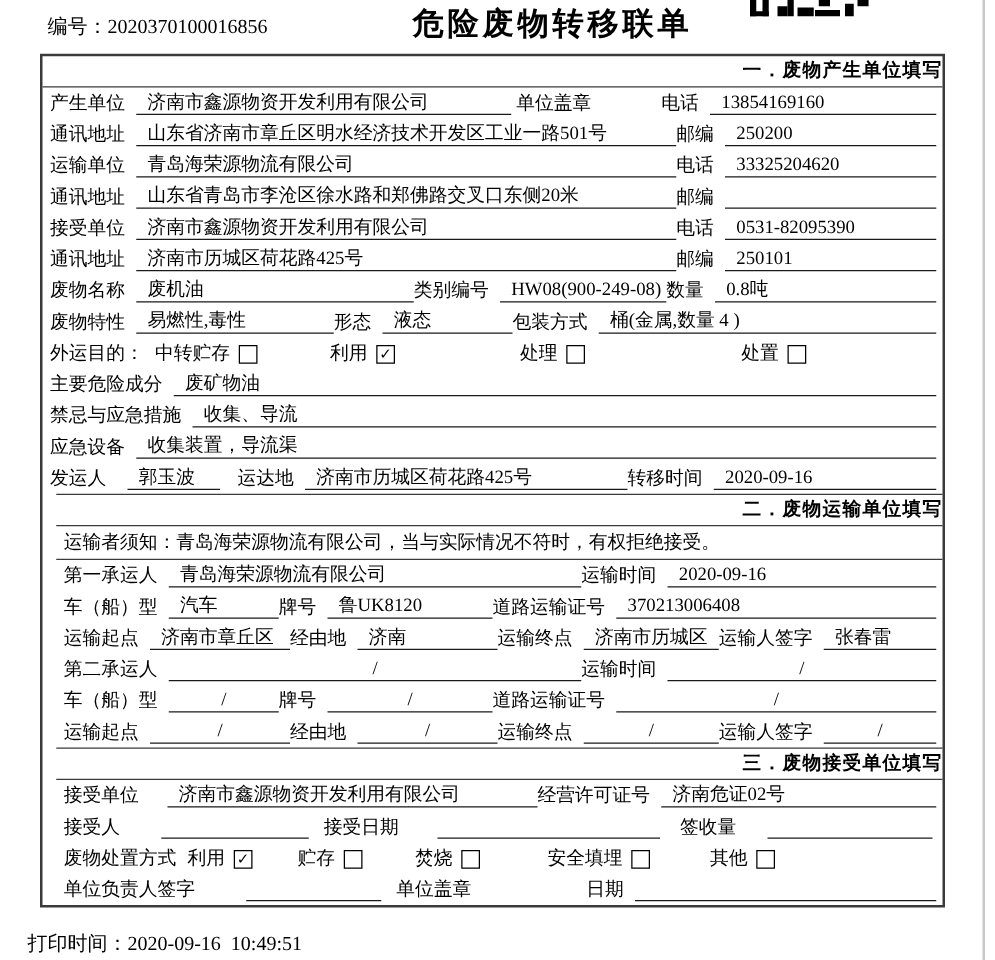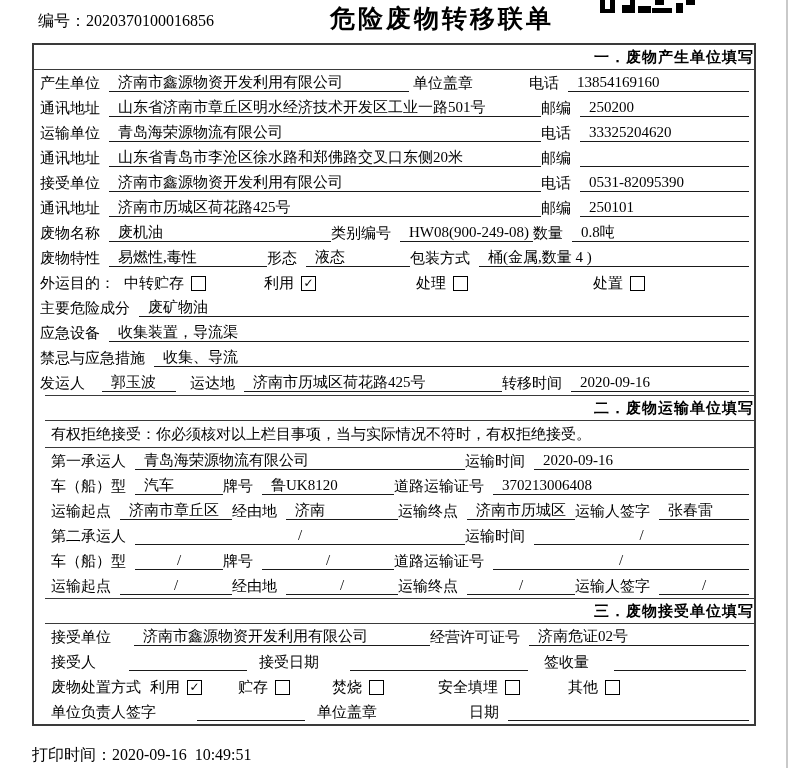--- a/index.html
+++ b/index.html
@@ -33,21 +33,21 @@
   .val.grow{flex:1 1 auto;}
   .val.center{text-align:center;padding:0;}
   .sp{flex:none;display:inline-block;}
   .cb{flex:none;display:flex;align-items:center;line-height:18px;}
   .cb .t{white-space:pre;margin-right:7px;}
   .box{
     width:13px;height:13px;border:1.5px solid #000;box-sizing:content-box;
     display:inline-flex;align-items:center;justify-content:center;
     font-size:12px;line-height:1;font-family:"DejaVu Sans",sans-serif;
   }
-  #print-time{position:absolute;left:32px;top:745px;font-size:16px;white-space:pre;}
+  #print-time{position:absolute;left:22px;top:745px;font-size:16px;white-space:pre;}
 </style>
 </head>
 <body>
 
 <div id="doc-serial"><span>编号：</span><span>2020370100016856</span></div>
 
 <div id="doc-title">危险废物转移联单</div>
 
 <svg id="qr-fragment" width="95" height="14" viewBox="0 0 95 14">
   <rect x="0" y="0" width="5" height="13" fill="#000"></rect>
@@ -139,41 +139,41 @@
         <span class="cb">
           <span class="t">处置</span>
           <span class="box"></span>
         </span>
       </div>
       <div class="row">
         <span class="lbl">主要危险成分</span>
         <span class="val grow">废矿物油</span>
       </div>
       <div class="row">
+        <span class="lbl">禁忌与应急措施</span>
+        <span class="val grow">收集、导流</span>
+      </div>
+      <div class="row">
         <span class="lbl">应急设备</span>
         <span class="val grow">收集装置，导流渠</span>
-      </div>
-      <div class="row">
-        <span class="lbl">禁忌与应急措施</span>
-        <span class="val grow">收集、导流</span>
       </div>
       <div class="row">
         <span class="lbl">发运人</span>
         <span class="sp" style="width: 8px;"></span>
         <span class="val" style="min-width: 74px;">郭玉波</span>
         <span class="sp" style="width: 14px;"></span>
         <span class="lbl">运达地</span>
         <span class="val" style="min-width: 258px;">济南市历城区荷花路425号</span>
         <span class="lbl">转移时间</span>
         <span class="val grow">2020-09-16</span>
       </div>
     </div>
     <div class="section">
       <div class="sec-title">二．废物运输单位填写</div>
-      <div class="notice">有权拒绝接受：你必须核对以上栏目事项，当与实际情况不符时，有权拒绝接受。</div>
+      <div class="notice">运输者须知：青岛海荣源物流有限公司，当与实际情况不符时，有权拒绝接受。</div>
       <div class="row">
         <span class="lbl">第一承运人</span>
         <span class="val" style="min-width: 330px;">青岛海荣源物流有限公司</span>
         <span class="lbl">运输时间</span>
         <span class="val grow">2020-09-16</span>
       </div>
       <div class="row">
         <span class="lbl">车（船）型</span>
         <span class="val" style="min-width: 88px;">汽车</span>
         <span class="lbl">牌号</span>

